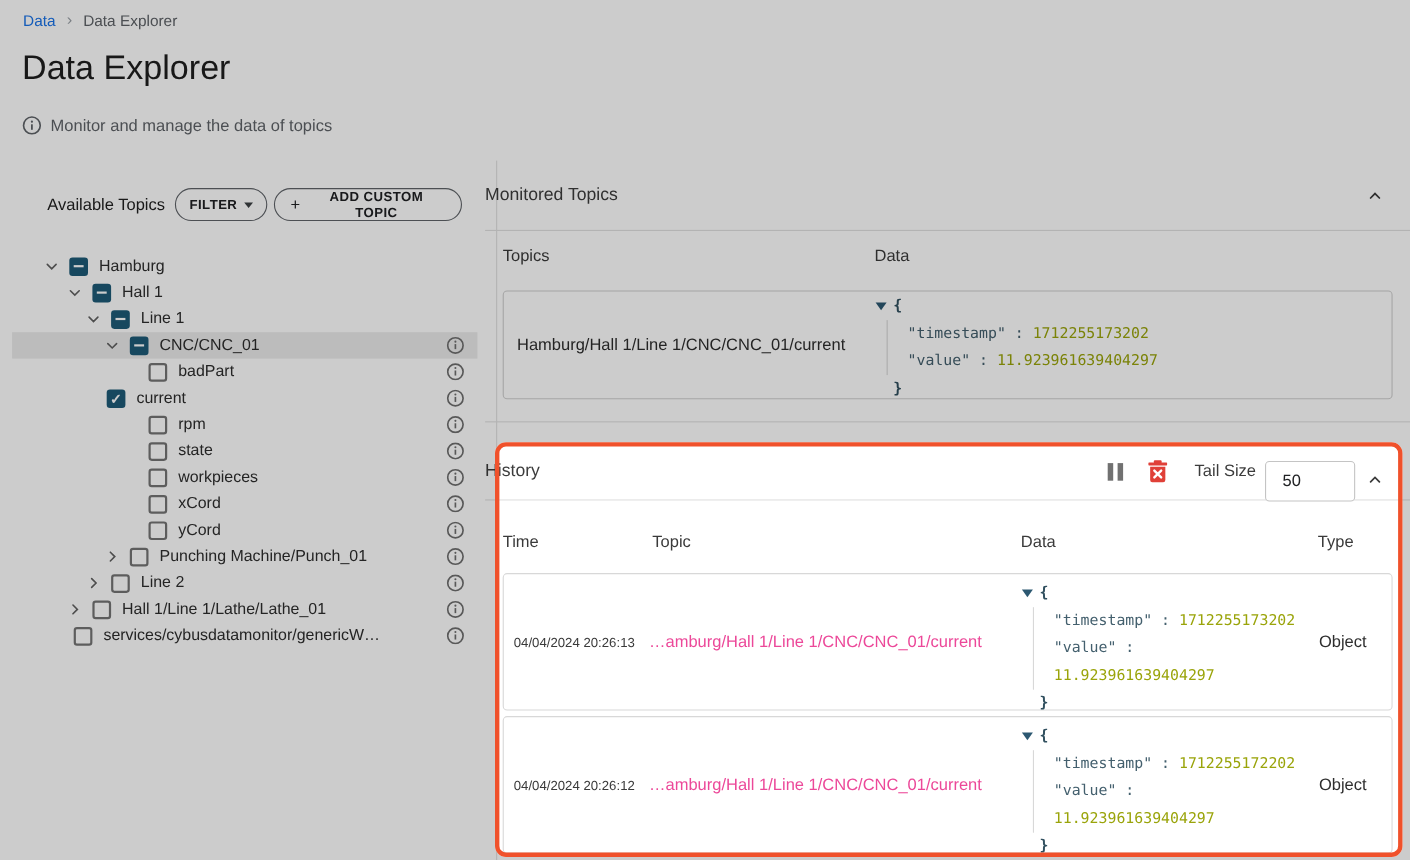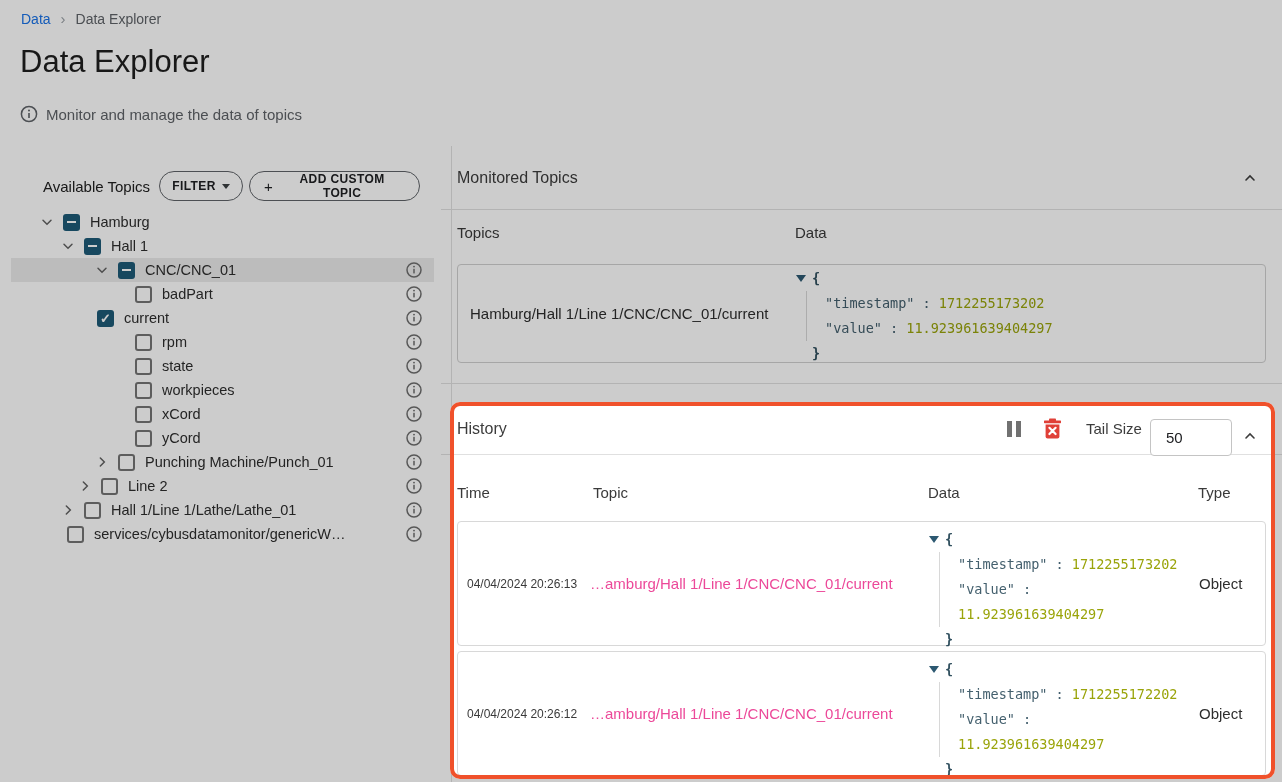--- a/index.html
+++ b/index.html
@@ -32,21 +32,21 @@
   .t-cb.unchecked { border:2px solid #757575; background:transparent; }
   .t-cb.indeterminate, .t-cb.checked { background:#1d5a77; border:none; color:#fff; }
   .t-cb.indeterminate::after { content:""; width:9px; height:2px; background:#fff; display:block; }
   .t-cb.checked::after { content:"\2713"; color:#fff; font-size:13px; font-weight:700; line-height:1; }
   .t-label { margin-left:10px; font-size:14.5px; color:#2e2e2e; white-space:nowrap; }
   .t-info { position:absolute; right:12px; top:4px; width:16px; height:16px; cursor:pointer; }
 
   
   .right-panel { position:absolute; left:441px; top:146px; width:841px; height:636px; }
   .sec-head { position:absolute; left:0; width:100%; display:flex; align-items:center; }
-  .sec-title { font-size:16px; color:#3c3c3c; margin-left:16px; }
+  .sec-title { font-size:16px; color:#3c3c3c; margin-left:0; }
   .collapse-btn { position:absolute; right:20px; width:24px; height:24px; display:flex; align-items:center; justify-content:center; cursor:pointer; }
   .mon-head { top:0; height:64px; border-bottom:1px solid #e0e0e0; }
   .cols { position:absolute; width:100%; font-size:15px; color:#3a3a3a; }
   .cols span { position:absolute; top:0; }
   .mon-cols { top:78px; }
   .mon-box { position:absolute; left:16px; top:118px; width:809px; height:99px; border:1px solid #d0d0d0; border-radius:4px; background:#fff; }
   .mon-topic { position:absolute; left:12px; top:0; height:100%; display:flex; align-items:center; font-size:15px; color:#2e2e2e; }
   .mon-json { position:absolute; left:338px; top:1px; }
   .mon-divider { position:absolute; left:0; top:237px; width:100%; height:1px; background:#e0e0e0; }
 
@@ -106,37 +106,46 @@
     <button class="btn-pill btn-filter">
       <span>FILTER</span>
       <span class="caret-down"></span>
     </button>
     <button class="btn-pill btn-add">
       <span class="plus-glyph">+</span>
       <span>ADD CUSTOM TOPIC</span>
     </button>
   </div>
   <div class="tree" id="tree">
-      <div class="tree-row" style="padding-left: 26px;">
+      <div class="tree-row" style="padding-left: 26px; margin-top: 20px;">
         <span class="t-exp">
           <svg width="16" height="16" viewBox="0 0 24 24" style="transform:rotate(0deg)">
             <path d="M6 9.5l6 6 6-6" fill="none" stroke="#616161" stroke-width="2.2" stroke-linecap="round"></path>
           </svg>
         </span>
         <span class="t-cb indeterminate"></span>
         <span class="t-label">Hamburg</span>
       </div>
       <div class="tree-row" style="padding-left: 47px; text-align: right;">
         <span class="t-exp">
           <svg width="16" height="16" viewBox="0 0 24 24" style="transform:rotate(0deg)">
             <path d="M6 9.5l6 6 6-6" fill="none" stroke="#616161" stroke-width="2.2" stroke-linecap="round"></path>
           </svg>
         </span>
         <span class="t-cb indeterminate"></span>
         <span class="t-label">Hall 1</span>
+      </div>
+      <div class="tree-row" style="padding-left: 64px;">
+        <span class="t-exp">
+          <svg width="16" height="16" viewBox="0 0 24 24" style="transform:rotate(0deg)">
+            <path d="M6 9.5l6 6 6-6" fill="none" stroke="#616161" stroke-width="2.2" stroke-linecap="round"></path>
+          </svg>
+        </span>
+        <span class="t-cb indeterminate"></span>
+        <span class="t-label">Line 1</span>
       </div>
       <div class="tree-row selected" style="padding-left: 81px;">
         <span class="t-exp">
           <svg width="16" height="16" viewBox="0 0 24 24" style="transform:rotate(0deg)">
             <path d="M6 9.5l6 6 6-6" fill="none" stroke="#616161" stroke-width="2.2" stroke-linecap="round"></path>
           </svg>
         </span>
         <span class="t-cb indeterminate"></span>
         <span class="t-label">CNC/CNC_01</span>
         <span class="t-info"><svg width="16" height="16" viewBox="0 0 16 16">

